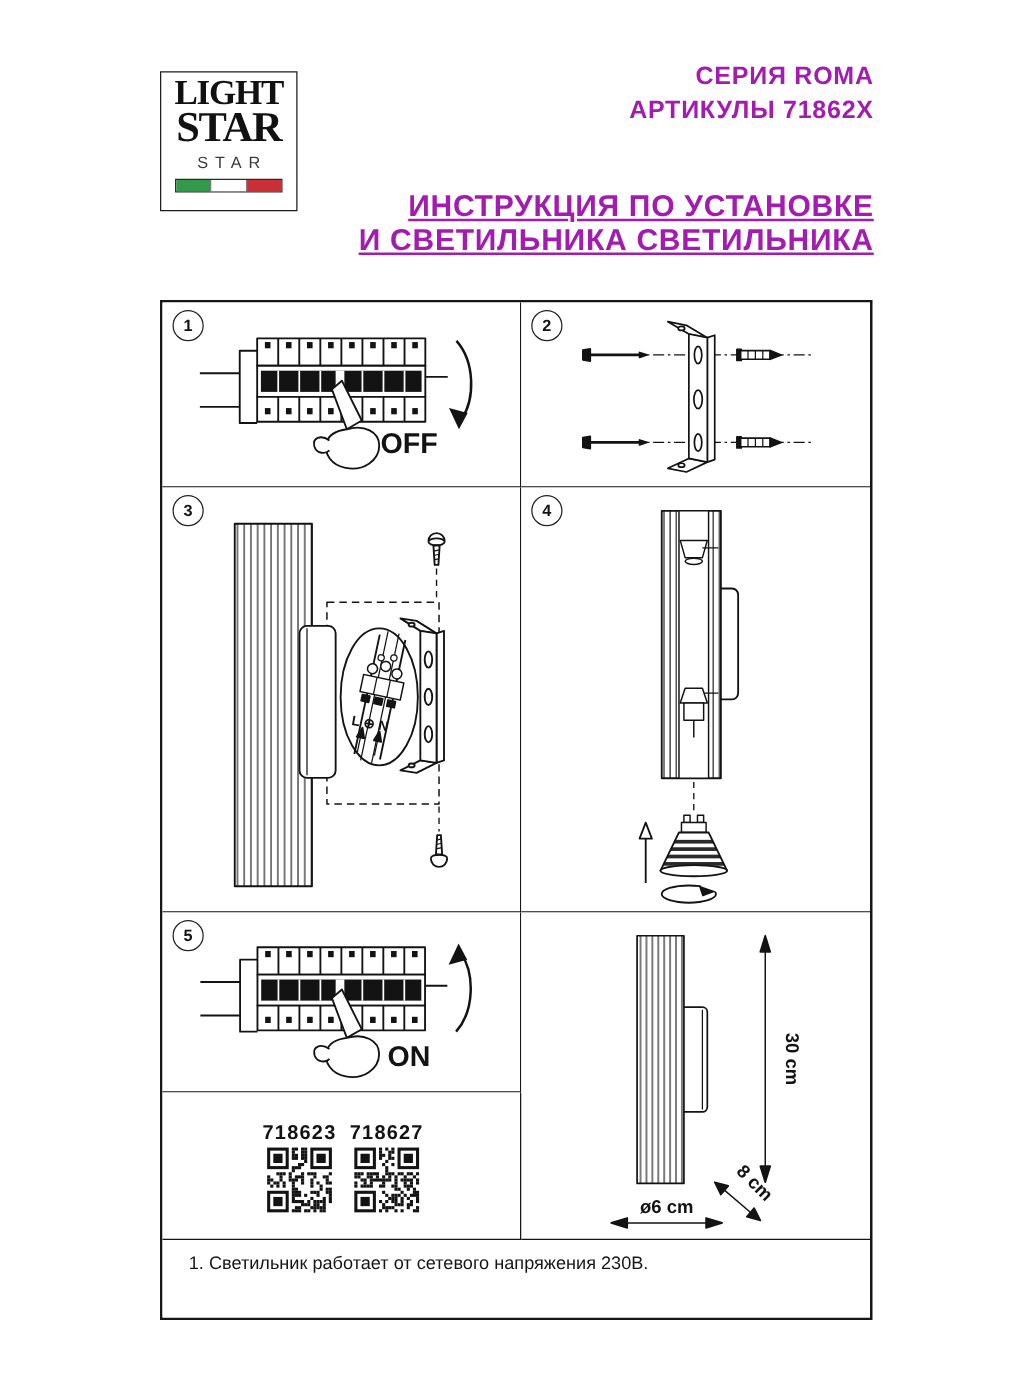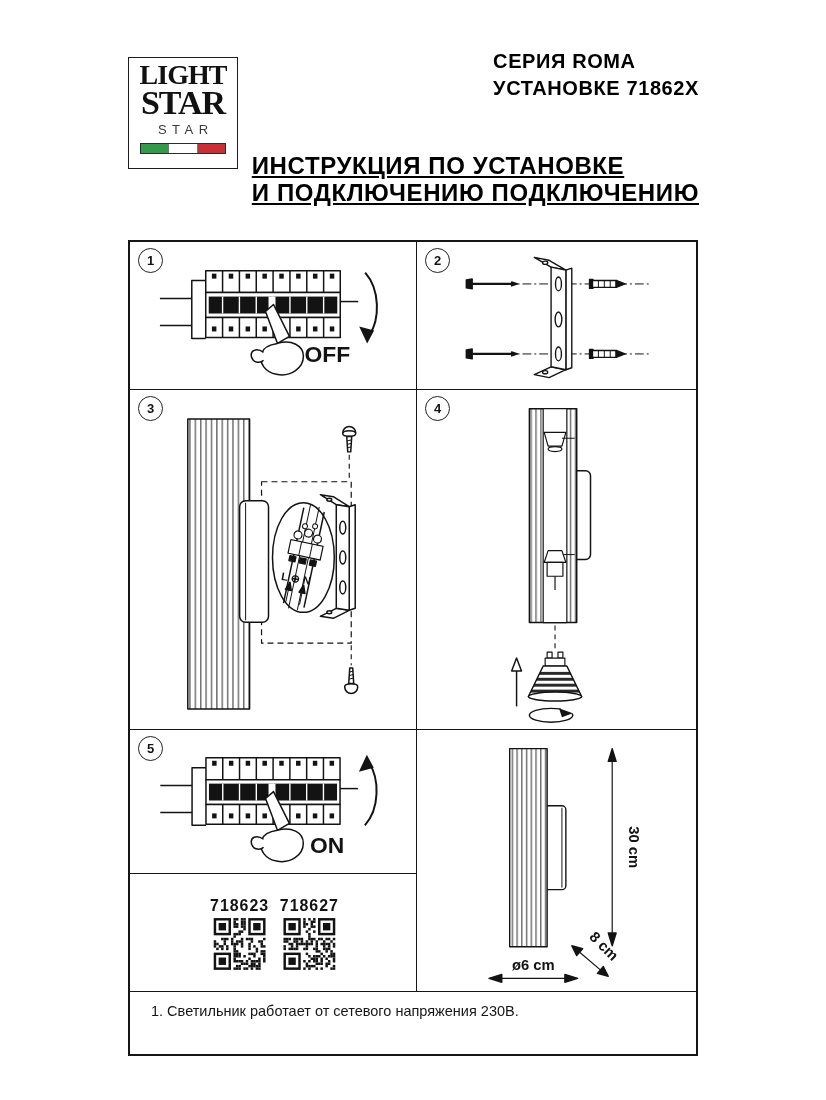--- a/index.html
+++ b/index.html
@@ -8,21 +8,21 @@
   
   .logo{position:absolute;left:128px;top:57px;width:110px;height:112px;
         border:1.6px solid #1d1d1d;box-sizing:border-box;text-align:center;padding-top:4px;}
   .logo-w1{font-family:"Liberation Serif",serif;font-weight:bold;font-size:28px;line-height:25px;letter-spacing:-1px;color:#111;}
   .logo-w2{font-family:"Liberation Serif",serif;font-weight:bold;font-size:34px;line-height:31px;letter-spacing:-1px;color:#111;text-align:center;}
   .logo-w3{font-size:13px;letter-spacing:5.5px;color:#3a3a3a;margin-top:4px;text-indent:5.5px;}
   .flag{width:84px;height:9px;margin:6px auto 0;border:1px solid #2c2c2c;display:flex;box-sizing:content-box;}
   .flag span{flex:1;}
   .flag span + span{border-left:1px solid #777;}
   
-  .hdr{position:absolute;right:127px;font-weight:bold;color:#000000;}
+  .hdr{position:absolute;right:127px;text-align:right;font-weight:bold;color:#a21caf;}
   .hdr-top{top:48px;font-size:20px;line-height:27px;letter-spacing:0.6px;}
   .hdr-title{top:152px;font-size:24px;line-height:27px;letter-spacing:0.6px;text-decoration:underline;}
   
   .grid{position:absolute;left:128px;top:240px;width:570px;box-sizing:border-box;
         border:2px solid #161616;display:grid;
         grid-template-columns:287px 1fr;
         grid-template-rows:148px 340px 144px 118px 62px;}
   .cell{position:relative;box-sizing:border-box;background:#fff;}
   .c-br{border-right:1.5px solid #161616;}
   .c-bb{border-bottom:1.5px solid #161616;}
@@ -51,25 +51,25 @@
     <div class="logo-w3">STAR</div>
     <div class="flag">
       <span style="background: rgb(53, 153, 75);"></span>
       <span style="background: rgb(255, 255, 255);"></span>
       <span style="background: rgb(201, 47, 53);"></span>
     </div>
   </div>
 
   <div class="hdr hdr-top">
     <div>СЕРИЯ ROMA</div>
-    <div>УСТАНОВКЕ 71862X</div>
+    <div>АРТИКУЛЫ 71862X</div>
   </div>
   <div class="hdr hdr-title">
     <div>ИНСТРУКЦИЯ ПО УСТАНОВКЕ</div>
-    <div>И ПОДКЛЮЧЕНИЮ ПОДКЛЮЧЕНИЮ</div>
+    <div>И СВЕТИЛЬНИКА СВЕТИЛЬНИКА</div>
   </div>
 
   <div class="grid">
 
     <div class="cell c-br c-bb">
       <div class="stepnum">
           <span>1</span>
         </div>
       <svg viewBox="0 0 287 146">
         <g stroke="#131313" stroke-width="1.5" fill="none" stroke-linejoin="round">

